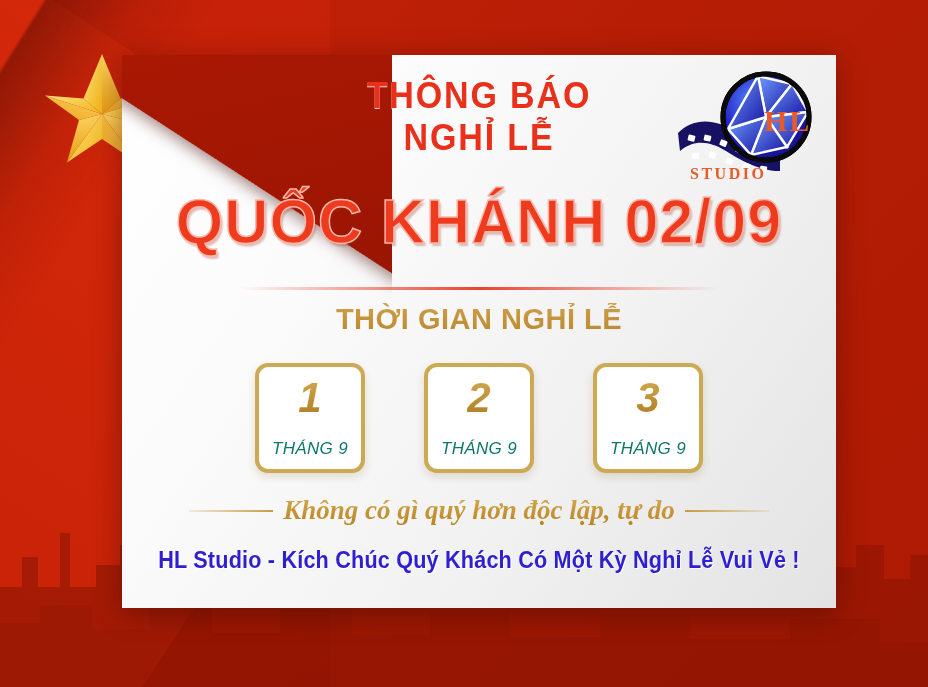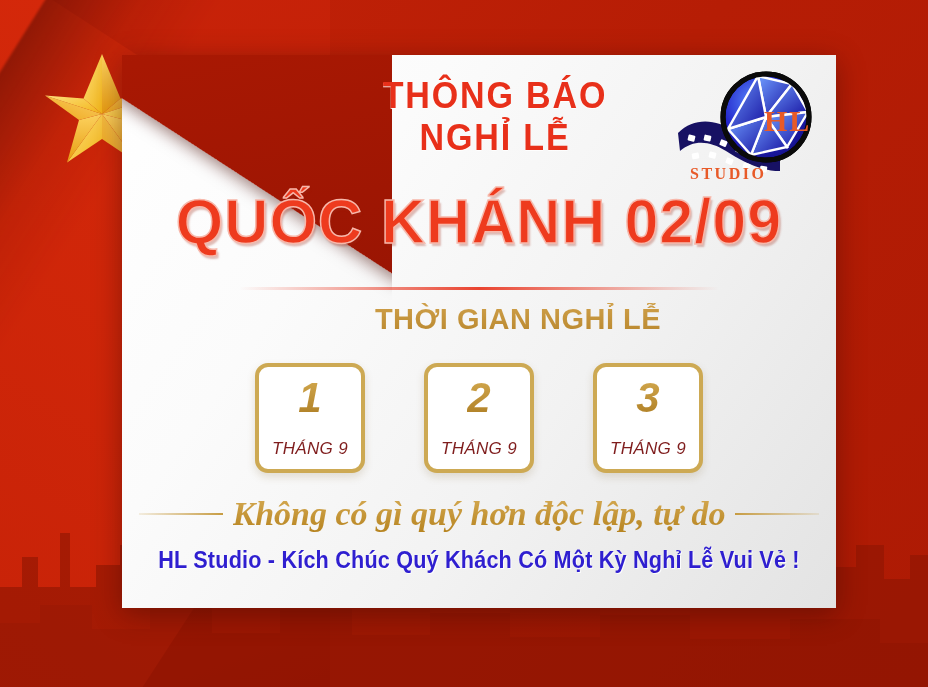--- a/index.html
+++ b/index.html
@@ -86,21 +86,21 @@
     background: linear-gradient(135deg, #b51d05 0%, #a81803 58%, #96 100%);
     background: linear-gradient(135deg, #bb1f06 0%, #a81803 60%, #9a1503 100%);
     transform: rotate(33deg);
     transform-origin: bottom right;
     box-shadow: 3px 4px 16px rgba(70,10,2,0.5);
   }
 
   
   .head {
     position: absolute;
-    left: 16px; top: 22px;
+    left: 0; top: 22px;
     width: 714px;
     text-align: center;
   }
   .t-thongbao, .t-nghile {
     font-family: "Liberation Sans Narrow", "Liberation Sans", sans-serif;
     font-weight: bold;
     color: #e8301a;
     letter-spacing: 2px;
     line-height: 1.04;
     transform: scaleX(0.92);
@@ -144,21 +144,20 @@
     width: 714px;
     text-align: center;
     font-family: "Liberation Sans", sans-serif;
     font-weight: bold;
     font-size: 29px;
     letter-spacing: 0.5px;
     color: #bf8f36;
     background: linear-gradient(180deg, #cfa04a 0%, #b8862c 100%);
     -webkit-background-clip: text;
     background-clip: text;
-    padding-left: 39px;
     -webkit-text-fill-color: transparent;
   }
 
   
   .dates {
     position: absolute;
     left: 0; top: 308px;
     width: 714px;
     display: flex;
     justify-content: center;
@@ -186,21 +185,21 @@
     background: linear-gradient(180deg, #d3a94f 0%, #ad7d23 100%);
     -webkit-background-clip: text;
     background-clip: text;
     -webkit-text-fill-color: transparent;
   }
   .date-month {
     margin-top: 20px;
     font-family: "Liberation Sans", sans-serif;
     font-style: italic;
     font-size: 17px;
-    color: #7f1d1d;
+    color: #0f766e;
     letter-spacing: 0.3px;
   }
 
   
   .slogan-row {
     position: absolute;
     left: 0; top: 440px;
     width: 714px;
     display: flex;
     align-items: center;
@@ -212,21 +211,21 @@
     width: 84px;
     background: linear-gradient(90deg, rgba(199,156,66,0.15), #c79c42);
   }
   .slogan-rule.right {
     background: linear-gradient(90deg, #c79c42, rgba(199,156,66,0.15));
   }
   .slogan-text {
     font-family: "Liberation Serif", serif;
     font-weight: bold;
     font-style: italic;
-    font-size: 34px;
+    font-size: 27px;
     color: #c2912f;
     background: linear-gradient(180deg, #d6ab54 0%, #b6831f 100%);
     -webkit-background-clip: text;
     background-clip: text;
     -webkit-text-fill-color: transparent;
     white-space: nowrap;
   }
 
   
   .footer-text {

